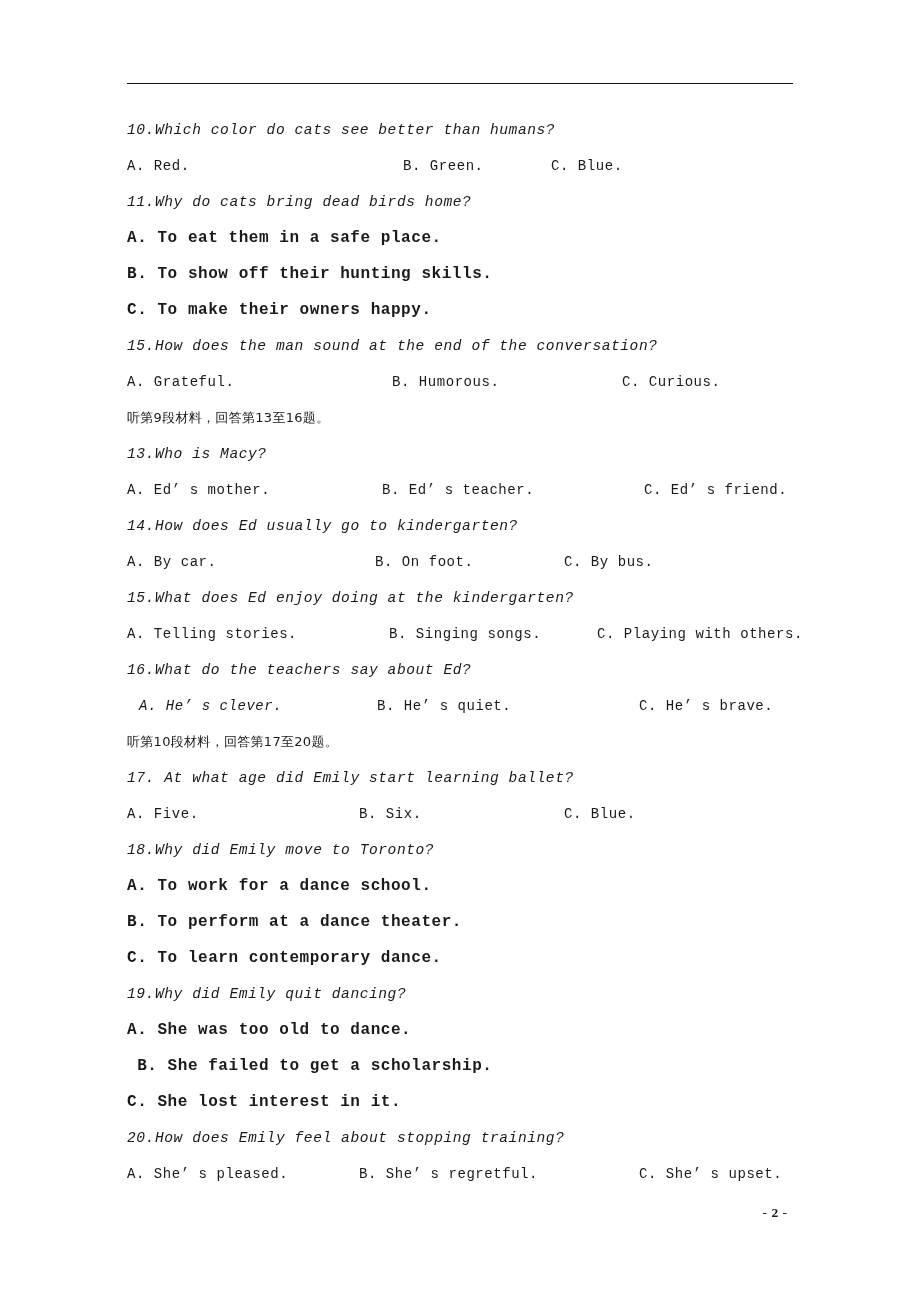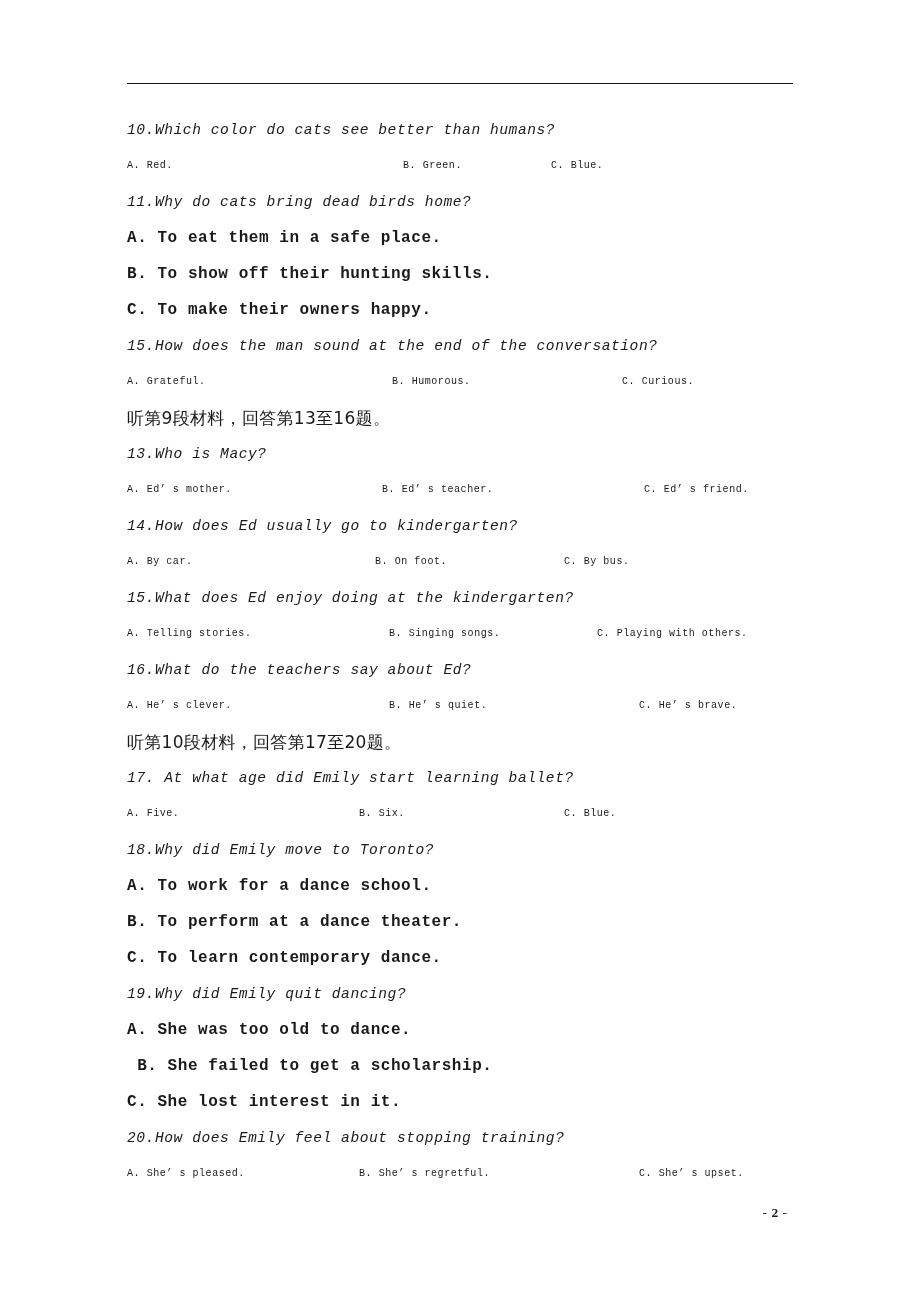--- a/index.html
+++ b/index.html
@@ -54,21 +54,21 @@
   .q-line {
     font-size: 14.6px;
     font-style: italic;
   }
 
   
   .opt-row {
     position: relative;
     height: 36px;
     line-height: 36px;
-    font-size: 10px;
+    font-size: 14px;
     letter-spacing: 0.55px;
     white-space: pre;
   }
   .opt {
     position: absolute;
     top: 0;
     white-space: pre;
   }
 
   
@@ -80,21 +80,21 @@
     letter-spacing: 0.55px;
     white-space: pre;
     font-weight: bold;
   }
 
   
   .cn-line {
     position: relative;
     height: 36px;
     line-height: 36px;
-    font-size: 17px;
+    font-size: 13px;
     letter-spacing: 0.3px;
     white-space: pre;
     font-family: "DejaVu Sans", "Liberation Sans", sans-serif;
   }
 
   
   .footer {
     position: absolute;
     left: 0;
     top: 1205px;
@@ -158,22 +158,22 @@
 
     <div class="line q-line">15.What does Ed enjoy doing at the kindergarten?</div>
     <div class="opt-row">
       <span class="opt" style="left:0px;">A. Telling stories.</span>
       <span class="opt" style="left:470px;">C. Playing with others.</span>
       <span class="opt" style="left:262px;">B. Singing songs.</span>
     </div>
 
     <div class="line q-line">16.What do the teachers say about Ed?</div>
     <div class="opt-row">
-      <span class="opt" style="left:0px;">A. He’ s clever.</span>
-      <span class="opt" style="left:262px;">B. He’ s quiet.</span>
+      <span class="opt" style="left:12px;font-style:italic;">A. He’ s clever.</span>
+      <span class="opt" style="left:250px;">B. He’ s quiet.</span>
       <span class="opt" style="left:512px;">C. He’ s brave.</span>
     </div>
 
     <div class="cn-line">听第10段材料，回答第17至20题。</div>
 
     <div class="line q-line">17. At what age did Emily start learning ballet?</div>
     <div class="opt-row">
       <span class="opt" style="left:0px;">A. Five.</span>
       <span class="opt" style="left:232px;">B. Six.</span>
       <span class="opt" style="left:437px;">C. Blue.</span>

